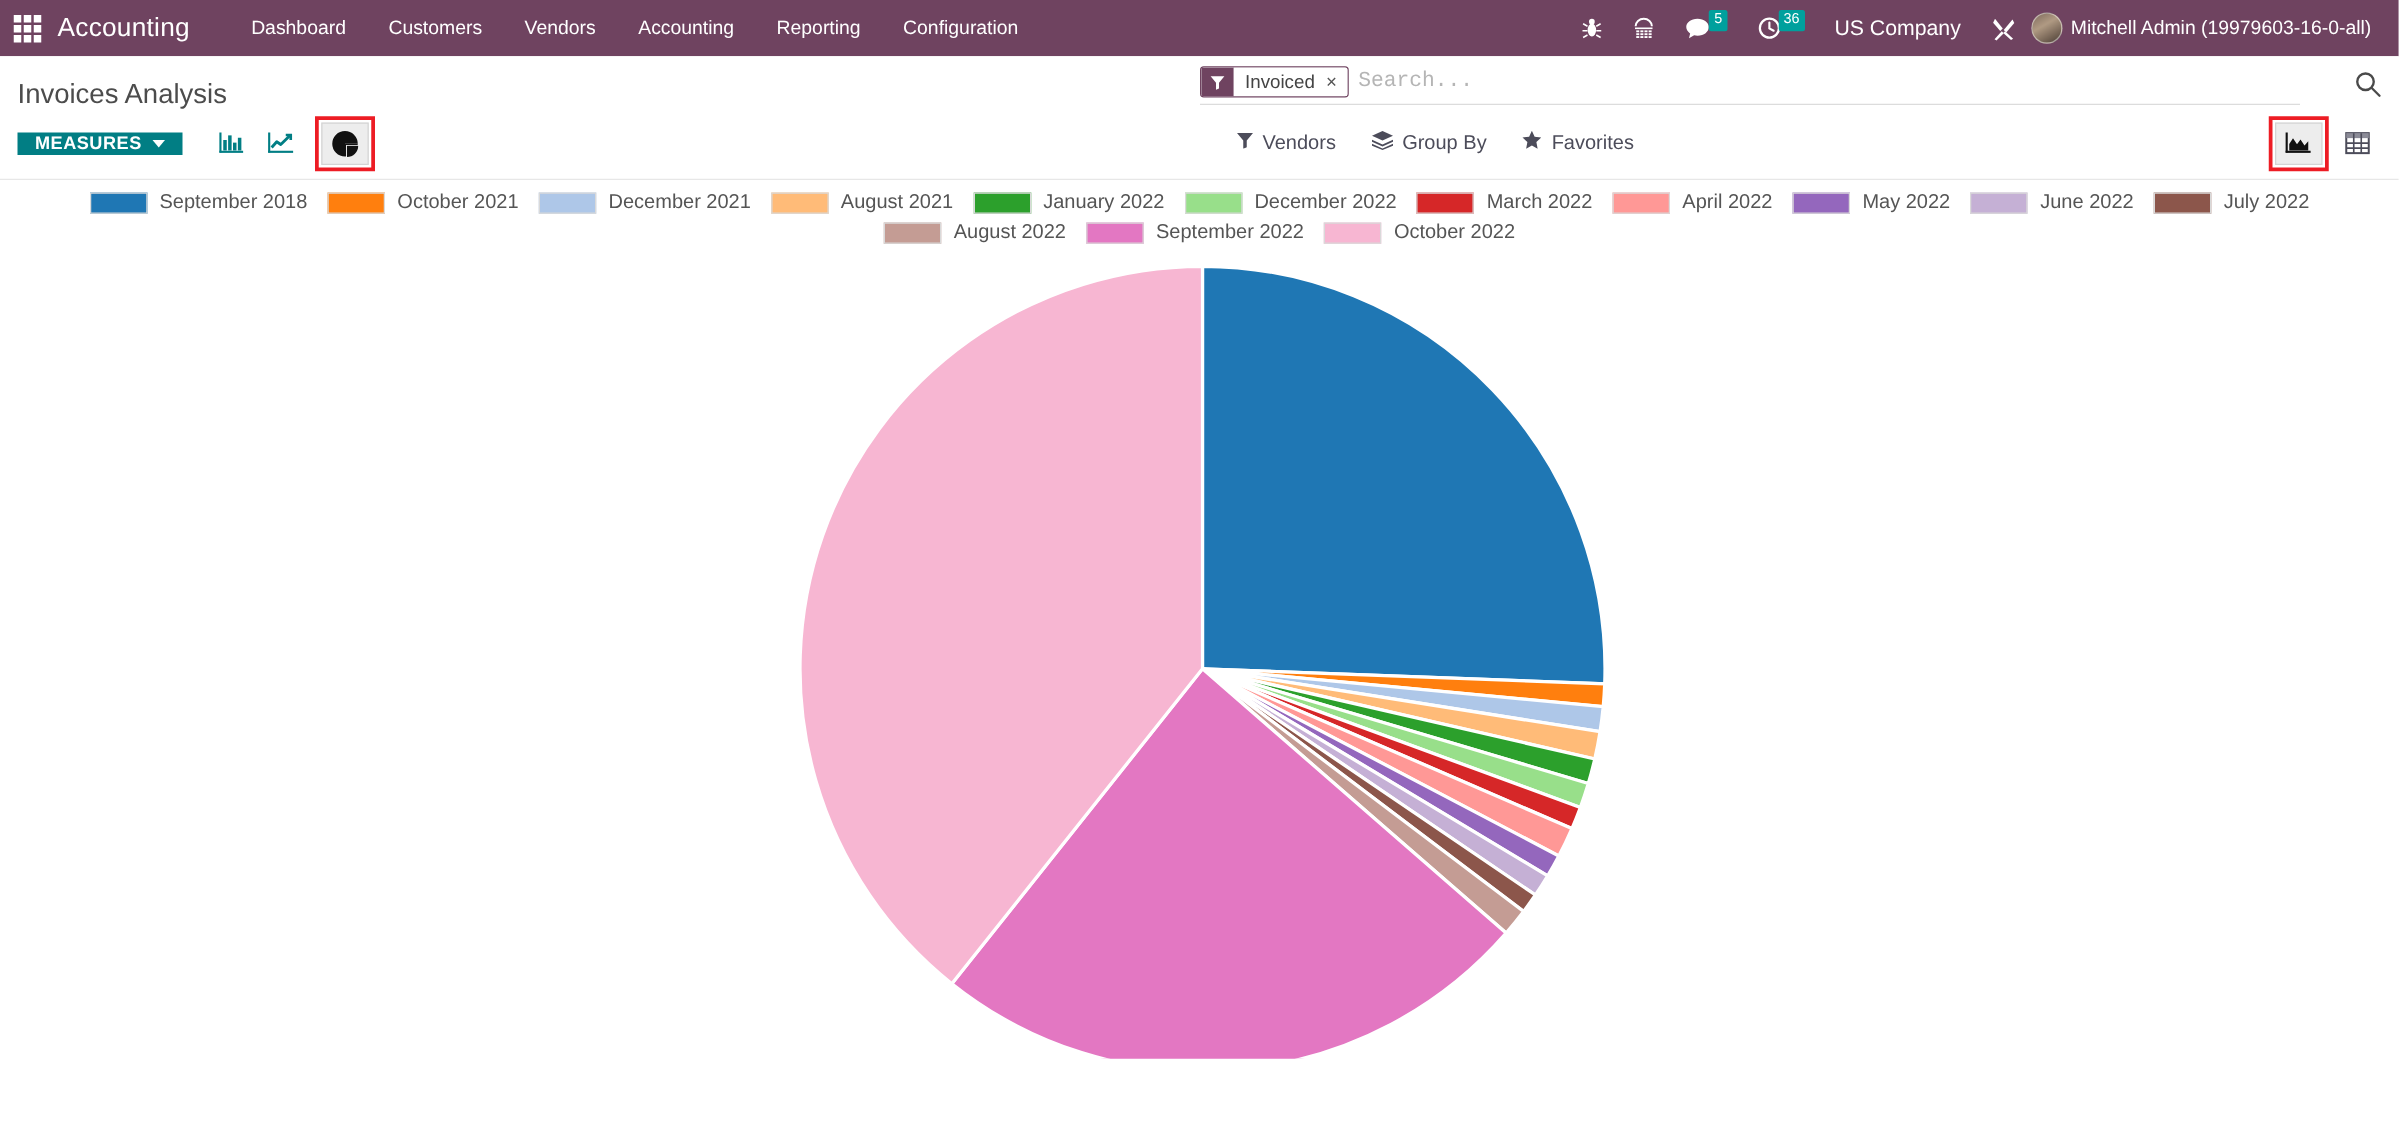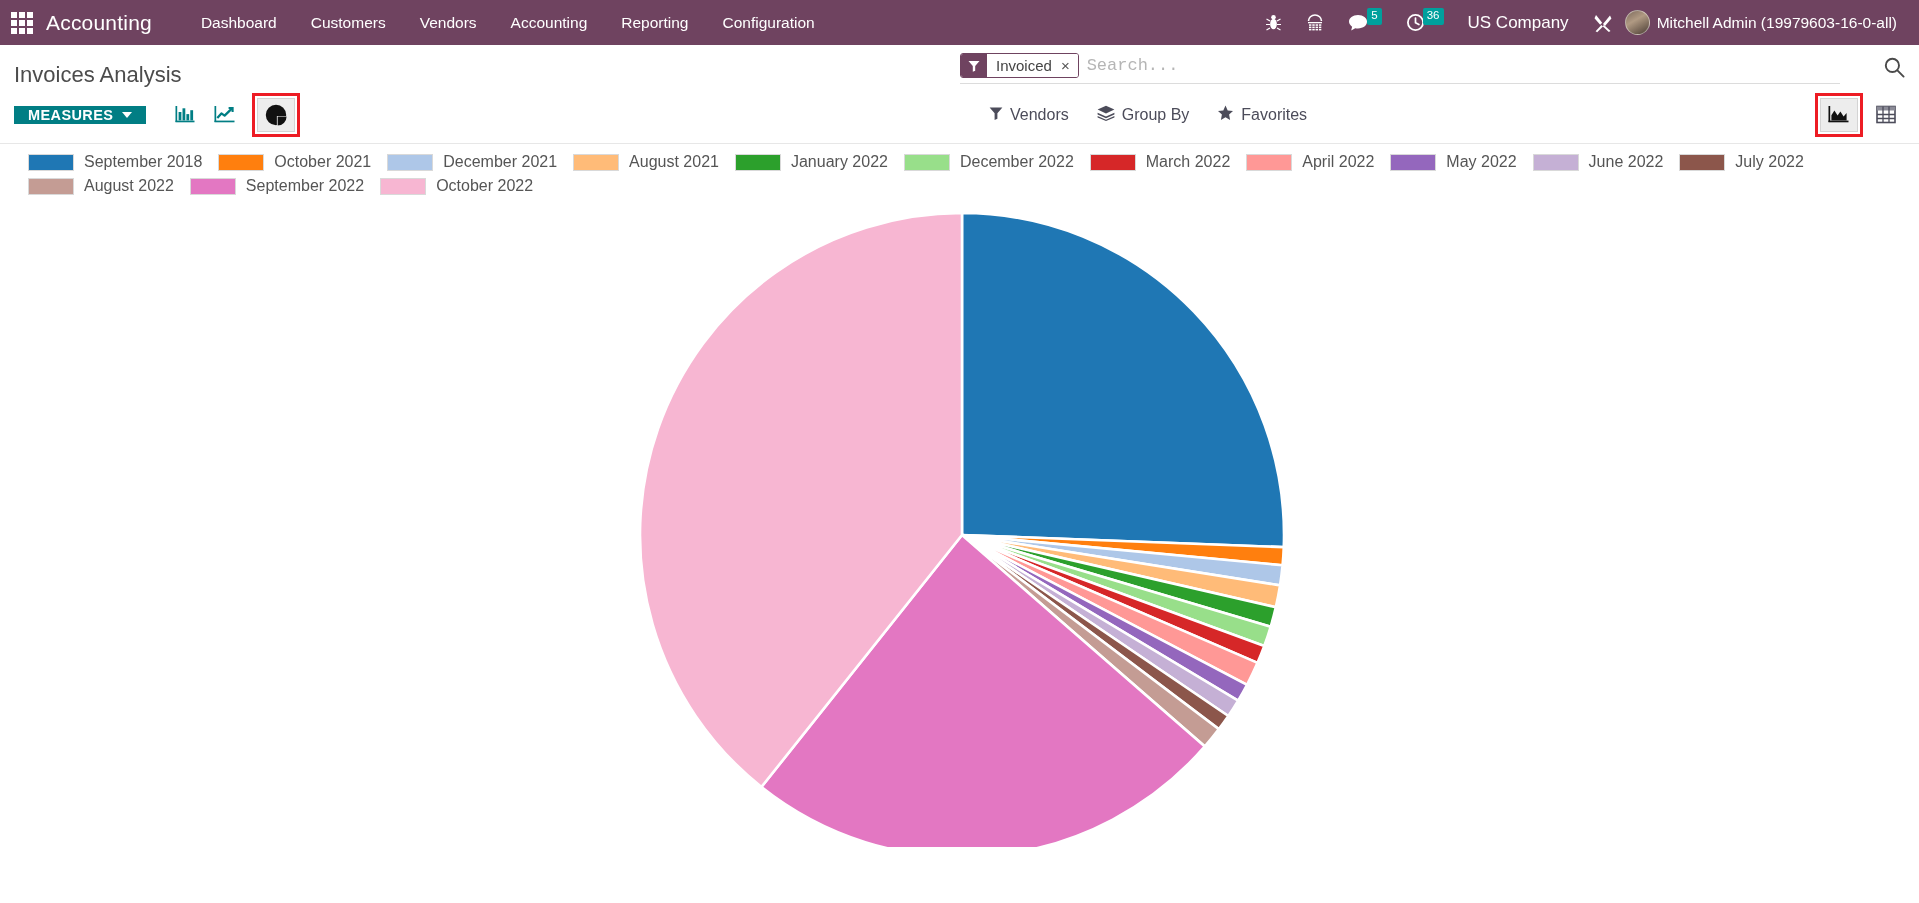--- a/index.html
+++ b/index.html
@@ -278,21 +278,21 @@
     background: #ededed;
     border: 1px solid #d4d4d4;
     color: #111111;
   }
 
   
   .legend {
     padding: 9px 20px 2px 20px;
     display: flex;
     flex-wrap: wrap;
-    justify-content: flex-start;
+    justify-content: center;
     align-items: center;
     row-gap: 6px;
   }
   .legend-item {
     display: flex;
     align-items: center;
     margin: 0 8px;
     cursor: pointer;
   }
   .legend-swatch {

